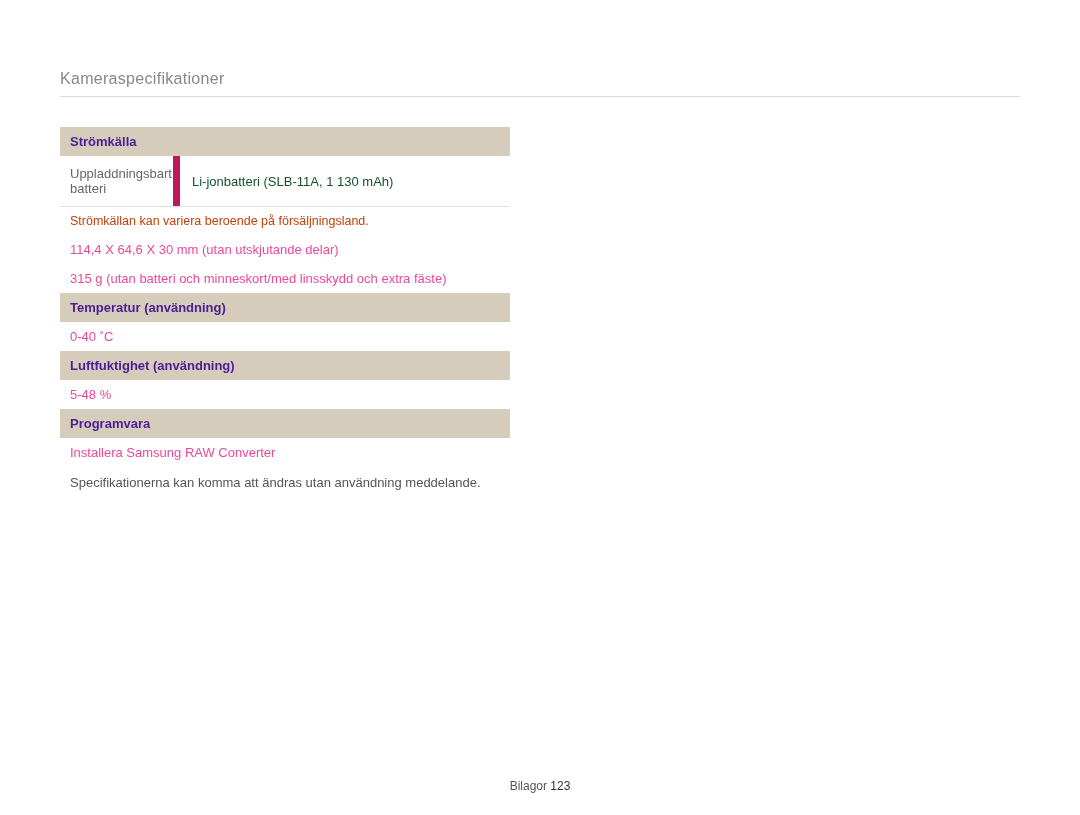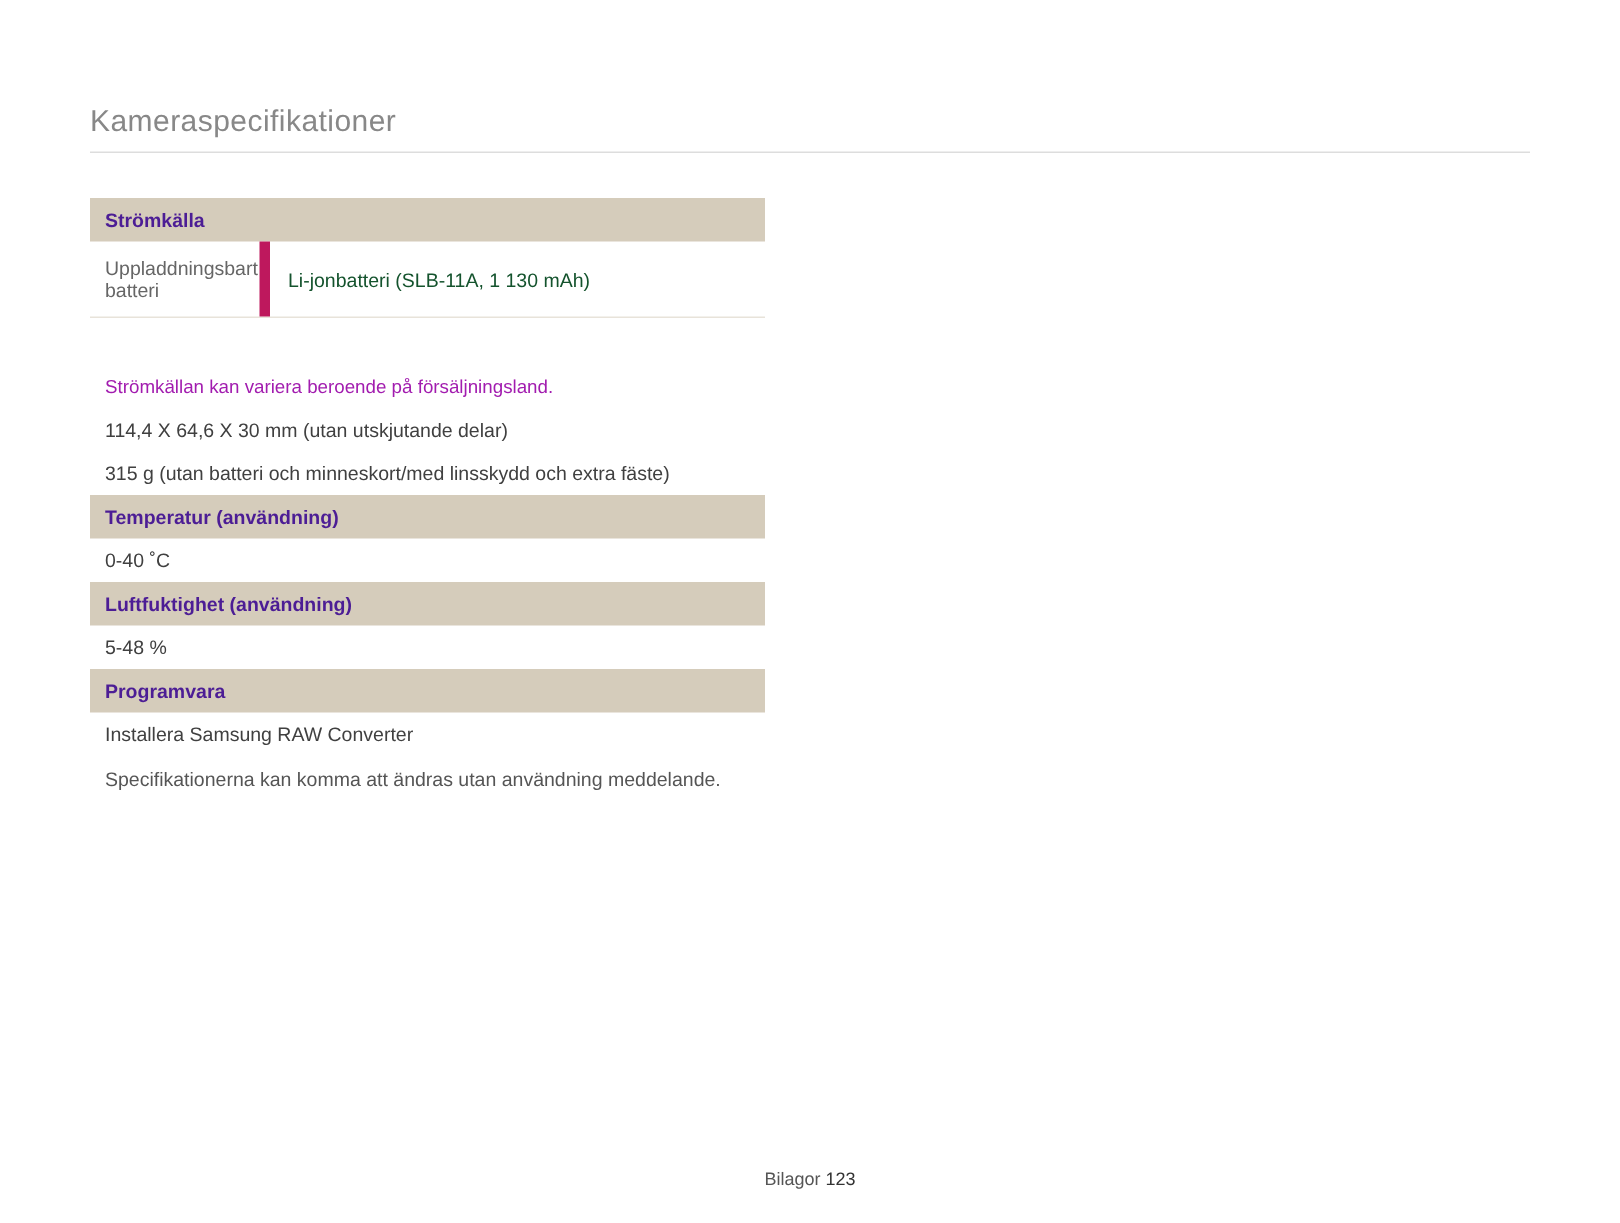--- a/index.html
+++ b/index.html
@@ -8,21 +8,21 @@
       background: #ffffff;
       width: 1080px;
       height: 815px;
       position: relative;
       color: #555;
     }
     .page {
       padding: 70px 60px 0 60px;
     }
     .page-title {
-      font-size: 20px;
+      font-size: 16px;
       font-weight: 300;
       color: #888;
       letter-spacing: 0.3px;
       border-bottom: 1px solid #ddd;
       padding-bottom: 8px;
       margin-bottom: 30px;
     }
     .spec-table {
       width: 450px;
       font-size: 13px;
@@ -45,27 +45,26 @@
     }
     .spec-cell-right {
       flex: 1;
       padding: 5px 12px;
       color: #14532d;
       display: flex;
       align-items: center;
     }
     .spec-full {
       padding: 7px 10px;
-      color: #404040;
+      color: #ec4899;
     }
     .spec-note {
       padding: 7px 10px;
       font-size: 12.5px;
-      color: #a21caf;
-      margin-top: 32px;
+      color: #c2410c;
     }
     .final-note {
       font-size: 13px;
       color: #555;
       padding: 8px 10px;
       width: 520px;
     }
     .footer {
       position: absolute;
       bottom: 22px;

